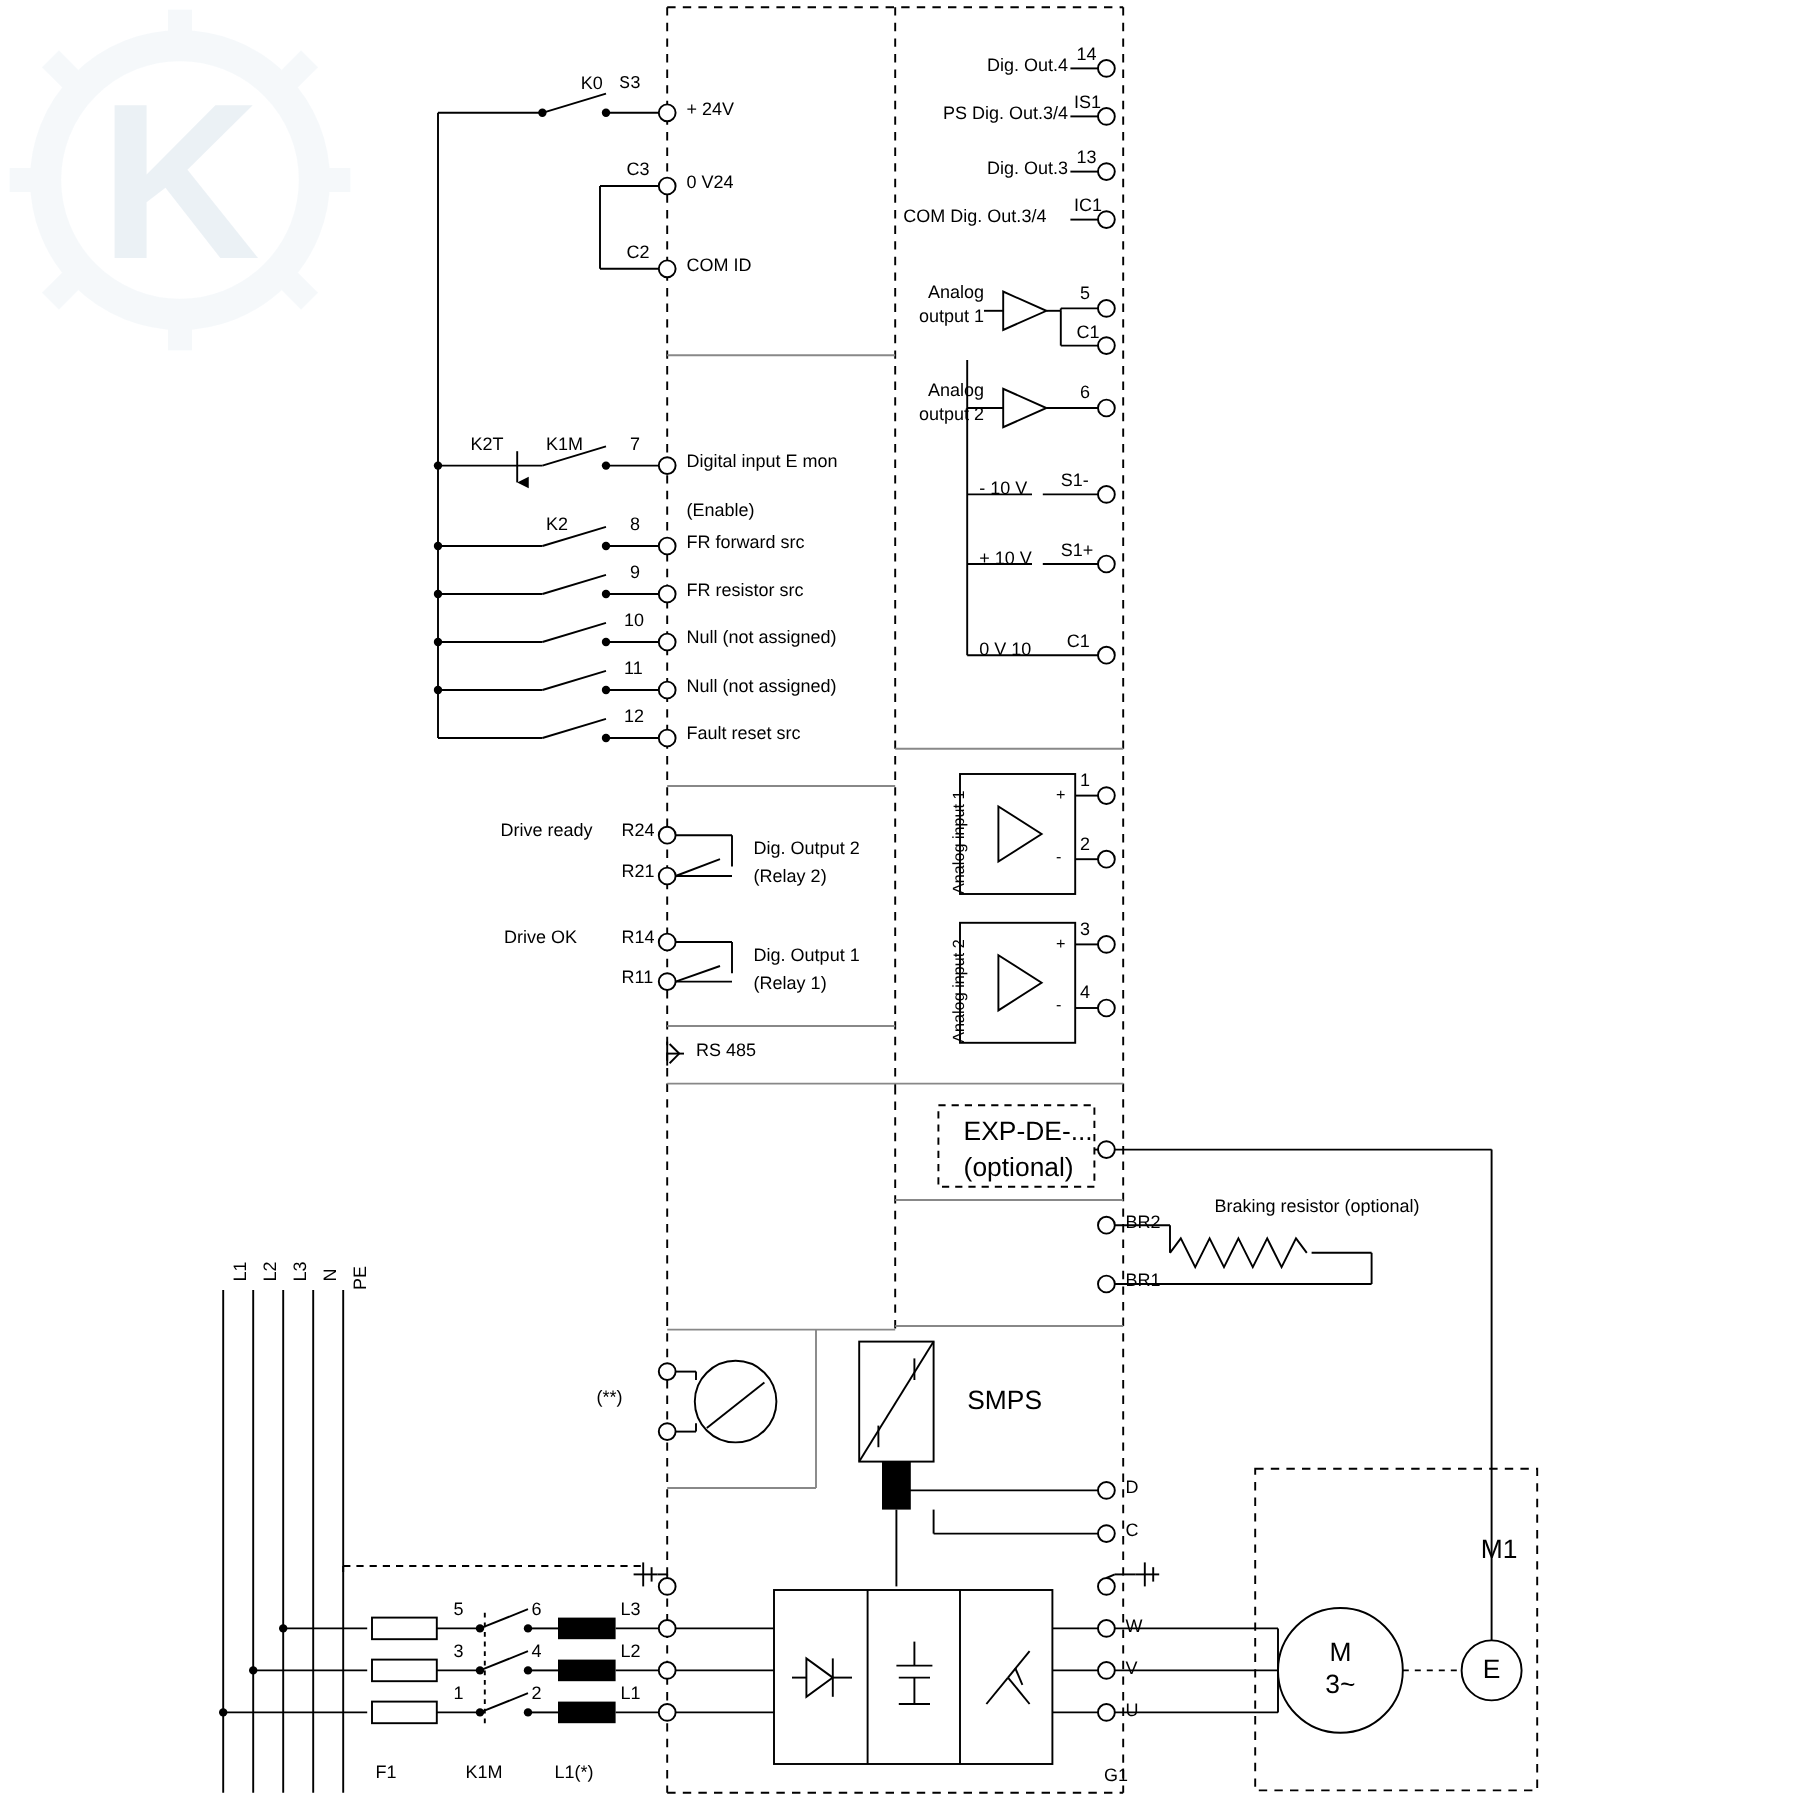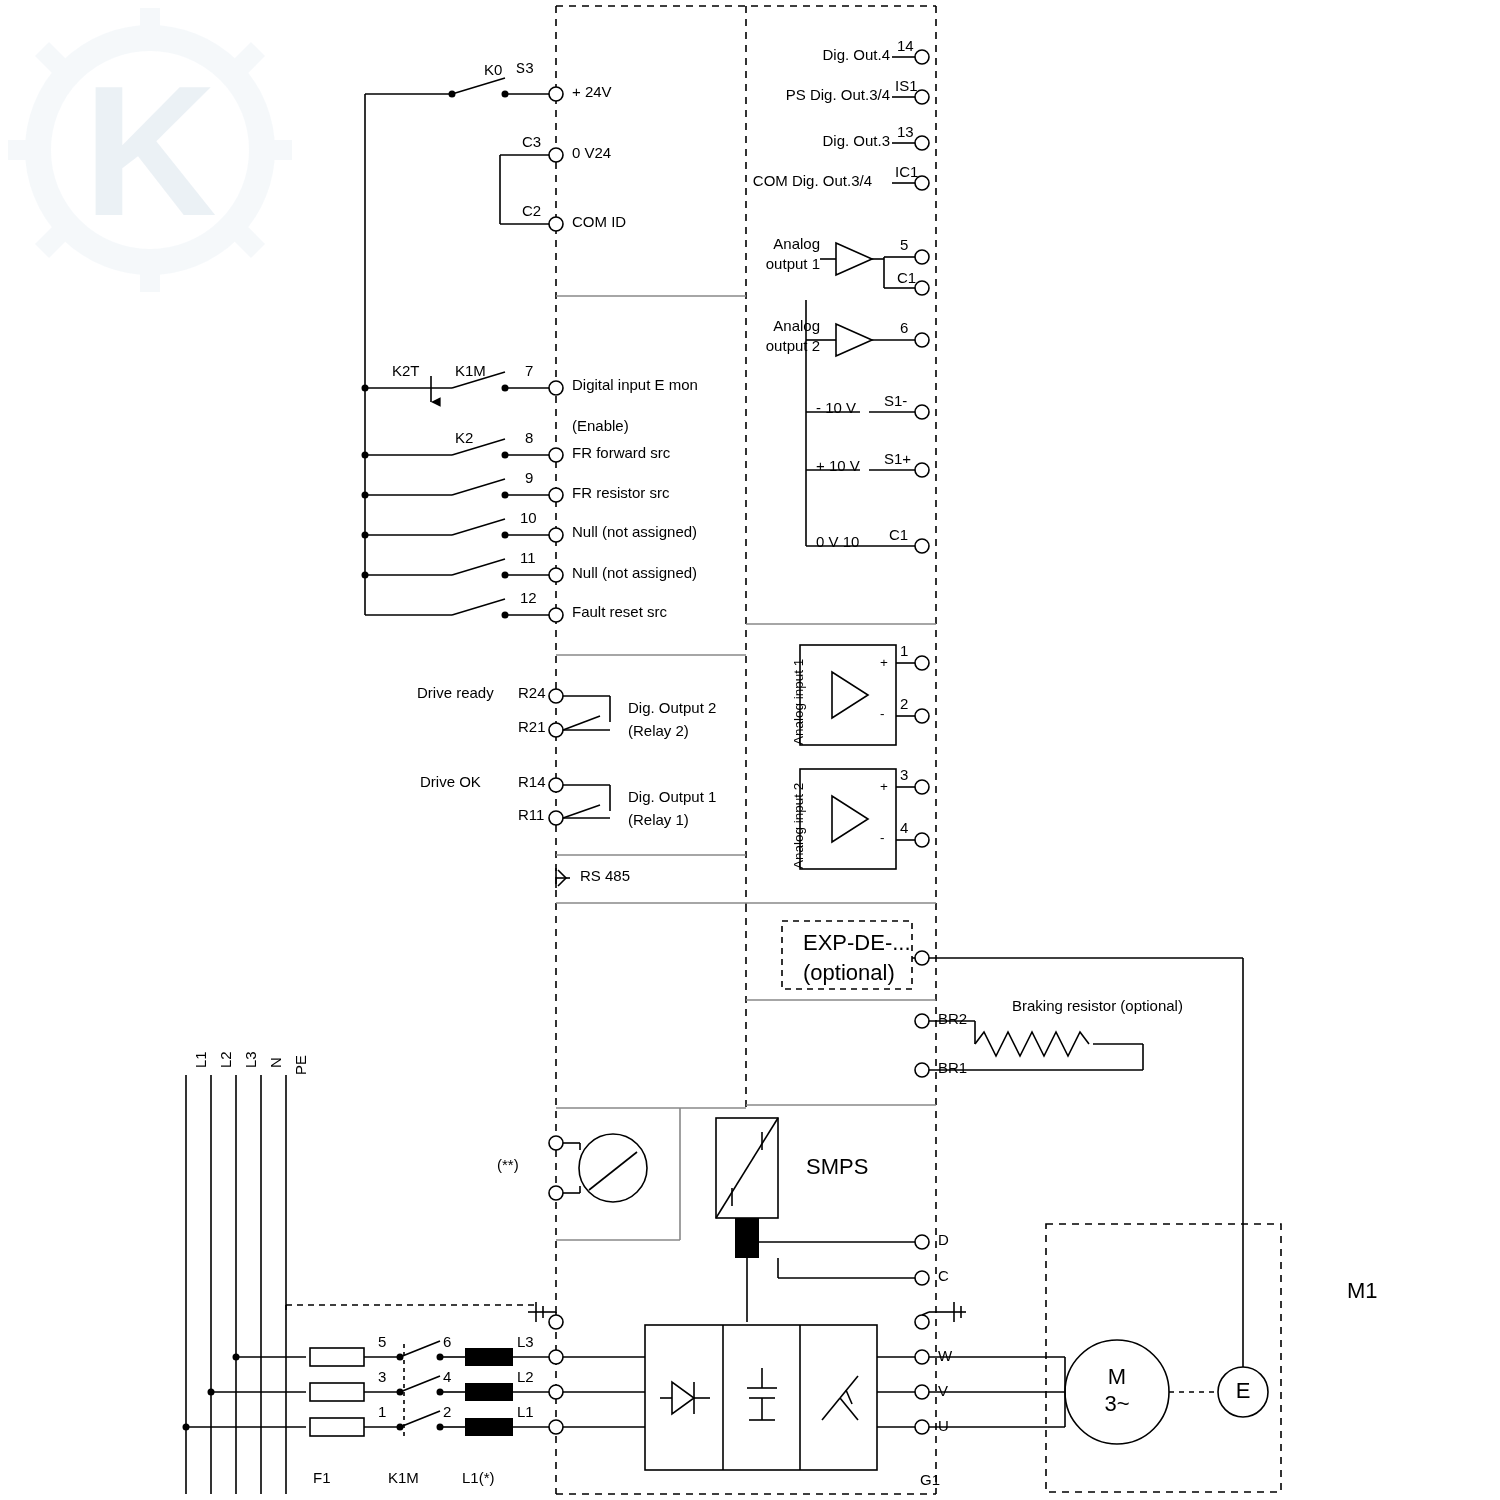--- a/index.html
+++ b/index.html
@@ -424,21 +424,21 @@
 <div class="lbl" style="left:517px;top:1404px;">L1</div>
 <div class="lbl" style="left:462px;top:1470px;">L1(*)</div>
 
 <div class="lbl" style="left:497px;top:1157px;">(**)</div>
 <div class="lbl big" style="left:806px;top:1155px;">SMPS</div>
 <div class="lbl" style="left:920px;top:1472px;">G1</div>
 
 <div class="lbl c big" style="left:1087px;top:1365px;width:60px;">M</div>
 <div class="lbl c big" style="left:1087px;top:1392px;width:60px;">3~</div>
 <div class="lbl c big" style="left:1225px;top:1379px;width:36px;">E</div>
-<div class="lbl big" style="left:1347px;top:1279px;">M1</div>
+<div class="lbl big" style="left:1234px;top:1279px;">M1</div>
 
 <svg class="wm" viewBox="0 0 300 300">
   <circle cx="150" cy="150" r="112" fill="none" stroke="#b9cfe0" stroke-width="26"></circle>
   <g fill="#b9cfe0">
     <rect x="140" y="8" width="20" height="34"></rect>
         <rect x="140" y="258" width="20" height="34"></rect>
     <rect x="8" y="140" width="34" height="20"></rect>
         <rect x="258" y="140" width="34" height="20"></rect>
     <rect x="44" y="44" width="20" height="34" transform="rotate(-45 54 61)"></rect>
     <rect x="236" y="44" width="20" height="34" transform="rotate(45 246 61)"></rect>

